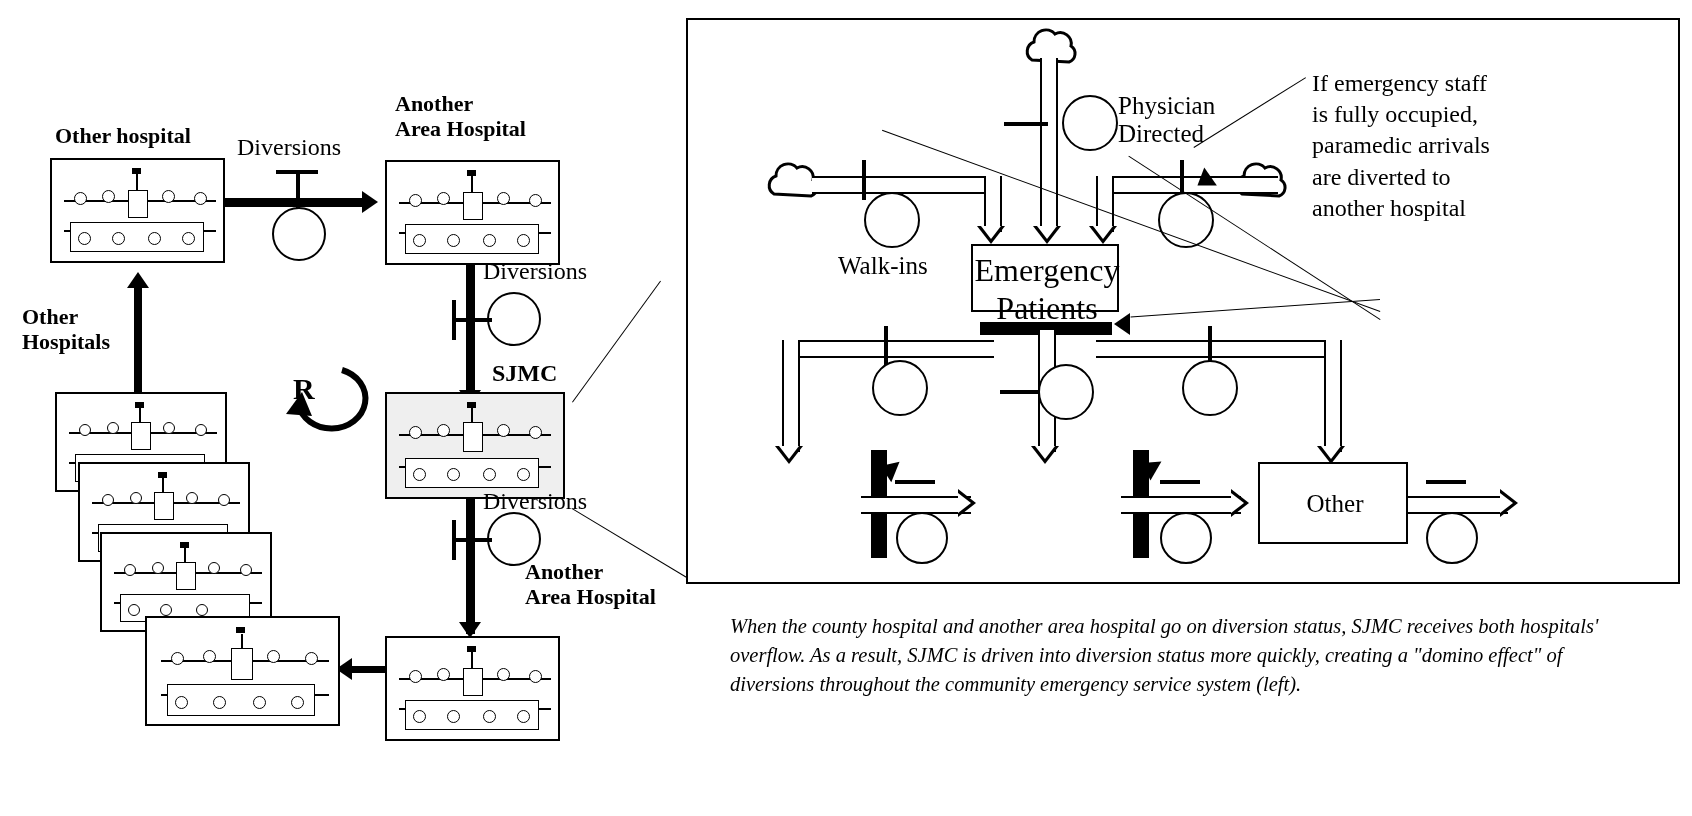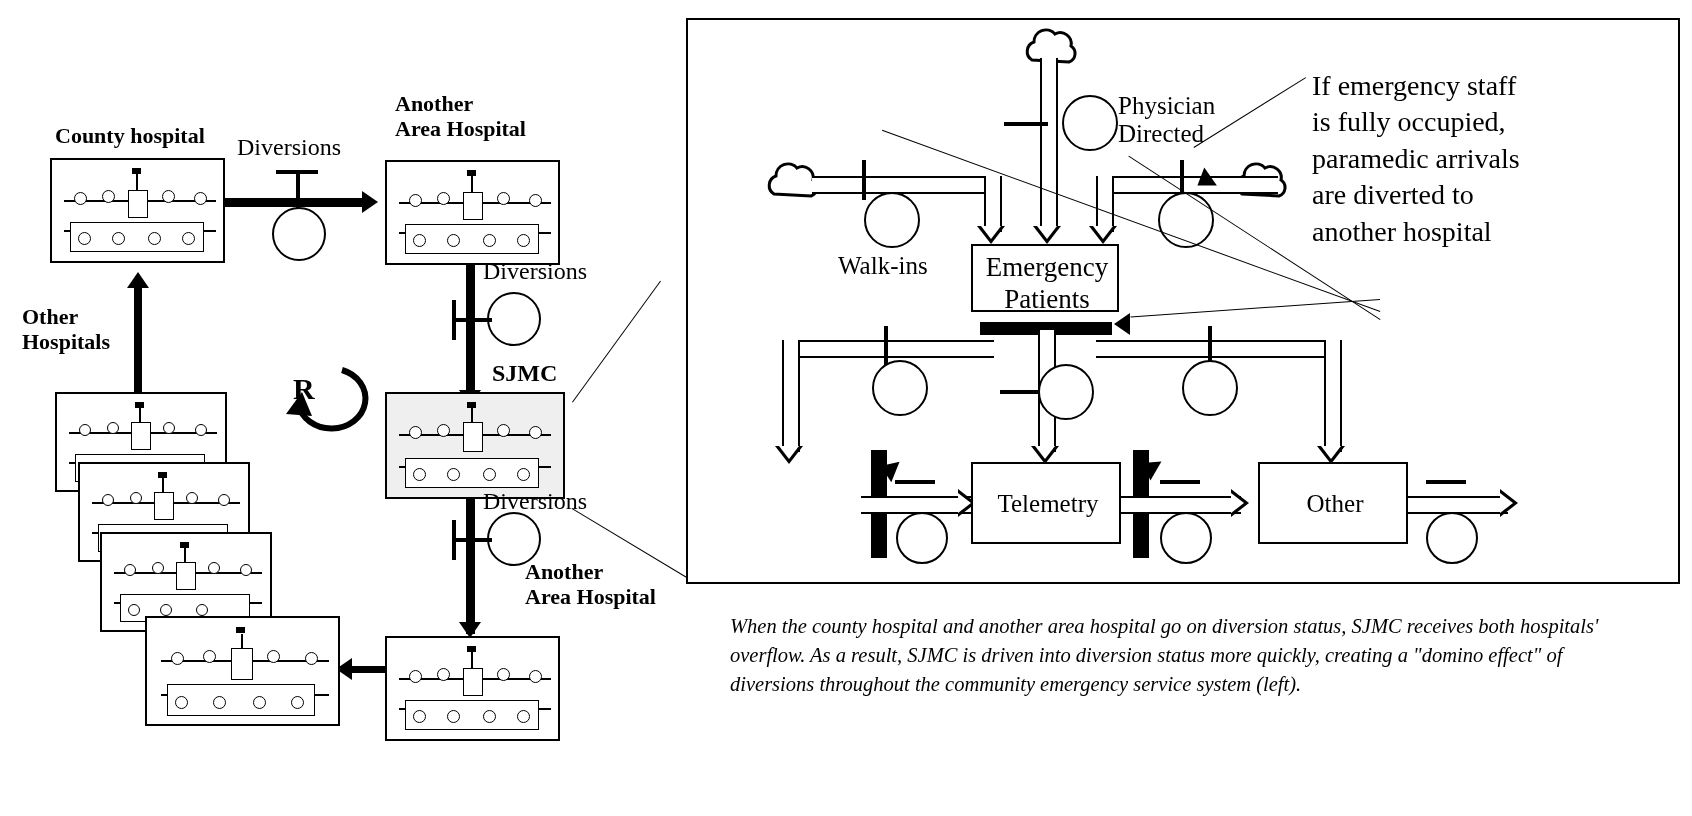--- a/index.html
+++ b/index.html
@@ -46,21 +46,21 @@
   .panel{position:absolute;border:2px solid #000;background:#fff;box-sizing:border-box;}
   .leader{position:absolute;background:#000;transform-origin:0 0;height:1.4px;}
   .cloud{position:absolute;}
   .caption{position:absolute;font-style:italic;font-size:20.5px;line-height:1.42;color:#000;}
 </style>
 </head>
 <body>
 
 <div class="stage">
 
-  <div class="lbl bold" style="left:55px;top:124px;font-size:22px;">County hospital</div>
+  <div class="lbl bold" style="left:55px;top:124px;font-size:22px;">Other hospital</div>
   <div class="box" style="left:50px;top:158px;width:175px;height:105px;">
     <div class="mini">
       <i style="left:12px;top:40px;width:152px;height:1.6px;"></i>
       <i style="left:84px;top:14px;width:1.6px;height:26px;"></i>
       <u style="left:76px;top:30px;width:18px;height:26px;"></u>
       <i style="left:12px;top:70px;width:152px;height:1.6px;"></i>
       <u style="left:18px;top:62px;width:132px;height:28px;"></u>
       <b style="left:22px;top:32px;width:11px;height:11px;"></b>
       <b style="left:50px;top:30px;width:11px;height:11px;"></b>
       <b style="left:110px;top:30px;width:11px;height:11px;"></b>
@@ -266,26 +266,26 @@
   <div class="circle" style="left:864px;top:192px;width:56px;height:56px;"></div>
   <div class="lbl" style="left:838px;top:252px;font-size:25px;">Walk-ins</div>
   <div class="hArrD" style="left:977px;top:226px;"></div>
 
   <div class="pipeH" style="left:1096px;top:176px;width:182px;height:14px;"></div>
   <div class="pipeV" style="left:1096px;top:176px;width:14px;height:56px;"></div>
   <div class="valveT" style="left:1180px;top:160px;width:4px;height:40px;"></div>
   <div class="circle" style="left:1158px;top:192px;width:56px;height:56px;"></div>
   <div class="hArrD" style="left:1089px;top:226px;"></div>
 
-  <div class="lbl" style="left:1312px;top:68px;font-size:28px;line-height:1.3;">If emergency staff<br>is fully occupied,<br>paramedic arrivals<br>are diverted to<br>another hospital</div>
+  <div class="lbl" style="left:1312px;top:68px;font-size:24px;line-height:1.3;">If emergency staff<br>is fully occupied,<br>paramedic arrivals<br>are diverted to<br>another hospital</div>
   <div class="leader" style="left:1306px;top:78px;width:132px;transform:rotate(148deg);"></div>
   <div class="arrL" style="left:1196px;top:170px;transform:rotate(-35deg);"></div>
 
   <div class="box" style="left:971px;top:244px;width:148px;height:68px;">
-    <div class="lbl" style="left:0;top:6px;width:148px;text-align:center;font-size:27px;line-height:1.18;">Emergency<br>Patients</div>
+    <div class="lbl" style="left:0;top:6px;width:148px;text-align:center;font-size:32px;line-height:1.18;">Emergency<br>Patients</div>
   </div>
 
   <div class="qbar" style="left:980px;top:322px;width:132px;height:13px;"></div>
 
   <div class="pipeH" style="left:782px;top:340px;width:212px;height:14px;"></div>
   <div class="pipeV" style="left:782px;top:340px;width:14px;height:112px;"></div>
   <div class="pipeV" style="left:1038px;top:330px;width:14px;height:122px;"></div>
   <div class="pipeH" style="left:1096px;top:340px;width:242px;height:14px;"></div>
   <div class="pipeV" style="left:1324px;top:340px;width:14px;height:112px;"></div>
 
@@ -299,23 +299,20 @@
   <div class="circle" style="left:1038px;top:364px;width:56px;height:56px;"></div>
   <div class="valveT" style="left:1208px;top:326px;width:4px;height:40px;"></div>
   <div class="circle" style="left:1182px;top:360px;width:56px;height:56px;"></div>
 
   <div class="qbar" style="left:871px;top:450px;width:16px;height:108px;"></div>
   <div class="pipeH" style="left:861px;top:496px;width:110px;height:14px;"></div>
   <div class="hArrR" style="left:958px;top:489px;"></div>
   <div class="valveT" style="left:895px;top:480px;width:40px;height:4px;"></div>
   <div class="circle" style="left:896px;top:512px;width:52px;height:52px;"></div>
 
-  <div class="box" style="left:971px;top:462px;width:150px;height:82px;">
-    <div class="lbl" style="left:0;top:26px;width:150px;text-align:center;font-size:25px;">Telemetry</div>
-  </div>
   <div class="qbar" style="left:1133px;top:450px;width:16px;height:108px;"></div>
   <div class="pipeH" style="left:1121px;top:496px;width:120px;height:14px;"></div>
   <div class="hArrR" style="left:1231px;top:489px;"></div>
   <div class="valveT" style="left:1160px;top:480px;width:40px;height:4px;"></div>
   <div class="circle" style="left:1160px;top:512px;width:52px;height:52px;"></div>
 
   <div class="box" style="left:1258px;top:462px;width:150px;height:82px;">
     <div class="lbl" style="left:0;top:26px;width:150px;text-align:center;font-size:25px;">Other</div>
   </div>
   <div class="pipeH" style="left:1408px;top:496px;width:100px;height:14px;"></div>

